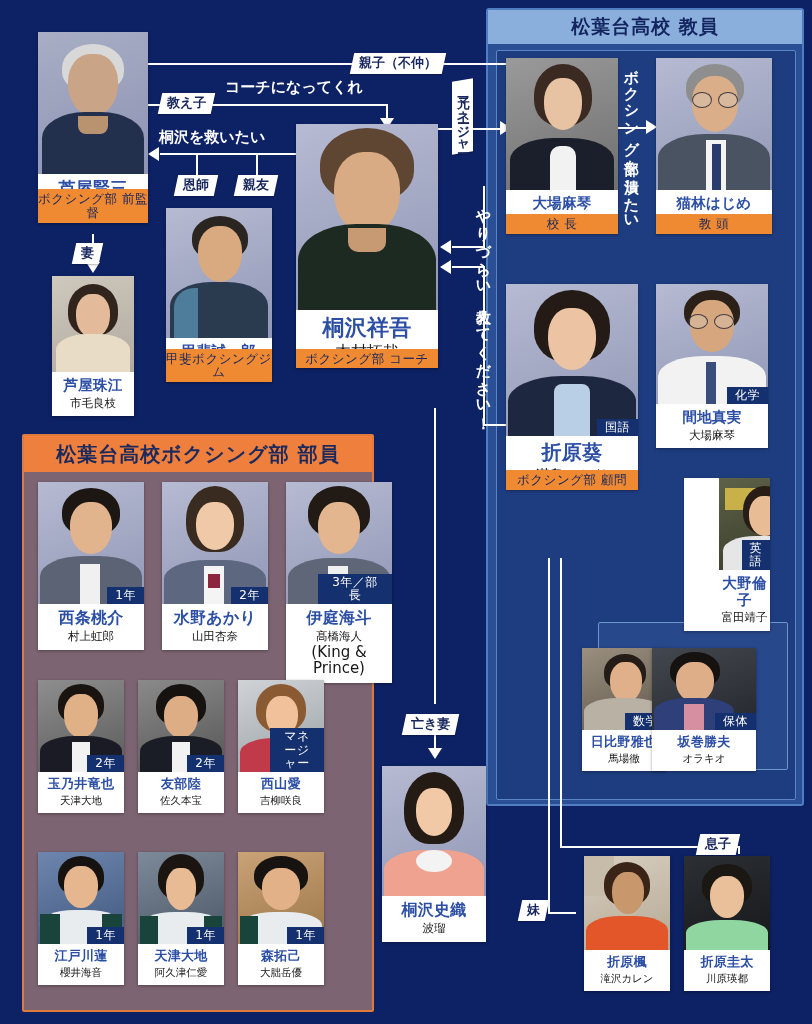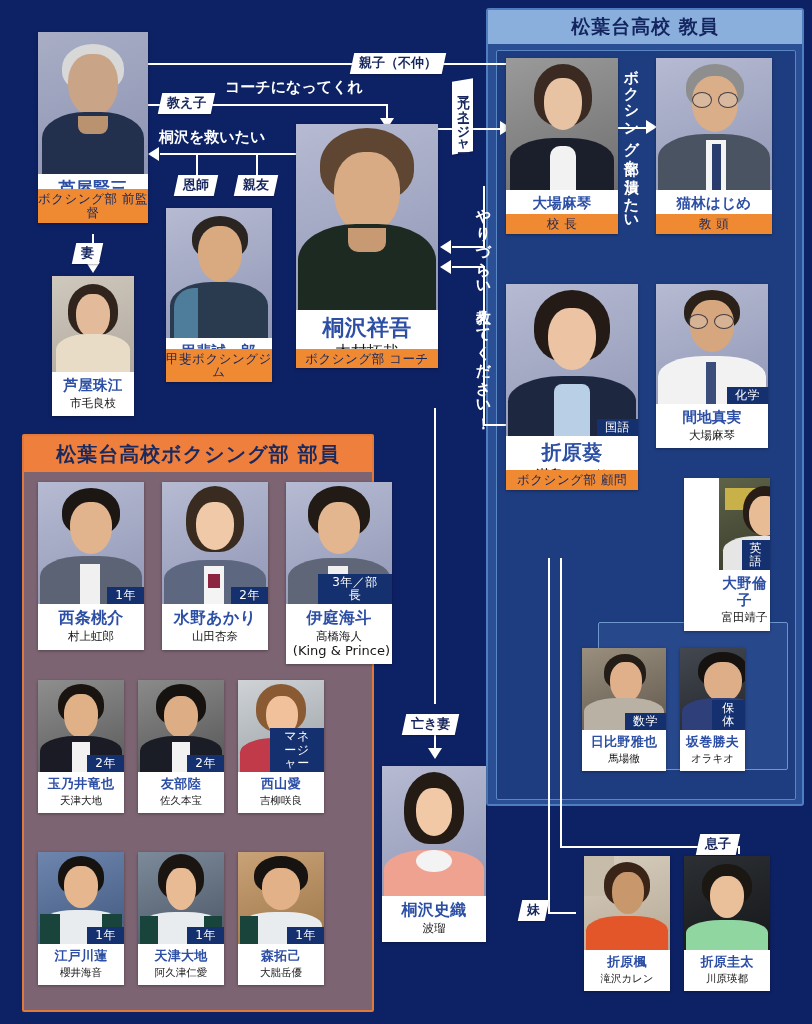--- a/index.html
+++ b/index.html
@@ -52,21 +52,21 @@
   }
   .card .role.navy { background: #15306e; color: #ffffff; margin-left: 32px; }
   .card .role.tag-right {
     left: auto; right: 0; width: auto; padding: 2px 8px; font-size: 12px;
   }
   .card .names { padding: 5px 2px 6px; text-align: center; }
   .card .cname {
     color: #2c4fa5; font-weight: bold; font-size: 17px; line-height: 1.15; letter-spacing: .3px;
   }
   .card .aname { color: #171717; font-size: 13px; line-height: 1.25; margin-top: 2px; }
-  .card .anote { color: #171717; font-size: 13px; line-height: 1.1; text-align: right; }
+  .card .anote { color: #171717; font-size: 15px; line-height: 1.1; }
   .card.small .cname { font-size: 14.5px; }
   .card.small .aname { font-size: 11.5px; }
   .card.tiny .cname { font-size: 13px; }
   .card.tiny .aname { font-size: 10.5px; }
 
   
   .ln { position: absolute; background: #ffffff; }
   .lnh { height: 2px; }
   .lnv { width: 2px; }
   .arw { position: absolute; width: 0; height: 0; }
@@ -331,21 +331,21 @@
       <div class="face2" style="left:28px; top:14px; width:32px; height:40px; background:#e0b08a;"></div>
       <div class="body" style="left:2px; width:80px; height:32px; background:#b9b2a4;"></div>
       <div class="role navy tag-right">数学</div>
     </div>
     <div class="names">
       <div class="cname">日比野雅也</div>
       <div class="aname">馬場徹</div>
     </div>
   </div>
 
-  <div class="card tiny" style="left:680px; top:648px; width:65px;">
+  <div class="card tiny" style="left:652px; top:648px; width:104px;">
     <div class="photo" style="height:82px;">
       <div class="p bg-d"></div>
       <div class="hair" style="left:18px; top:4px; width:50px; height:36px; background:#151210;"></div>
       <div class="face2" style="left:24px; top:14px; width:38px; height:40px; background:#ddae88;"></div>
       <div class="body" style="left:2px; width:80px; height:32px; background:#2e3f7a;"></div>
       <div style="position:absolute; left:32px; bottom:0; width:20px; height:26px; background:#d58fa0;"></div>
       <div class="role navy tag-right">保体</div>
     </div>
     <div class="names">
       <div class="cname">坂巻勝夫</div>

